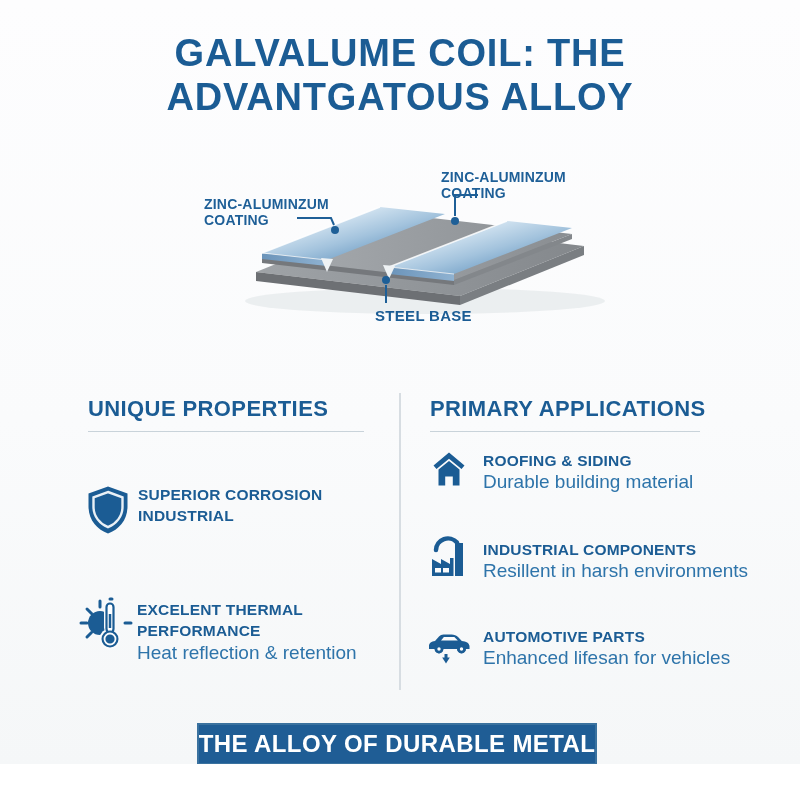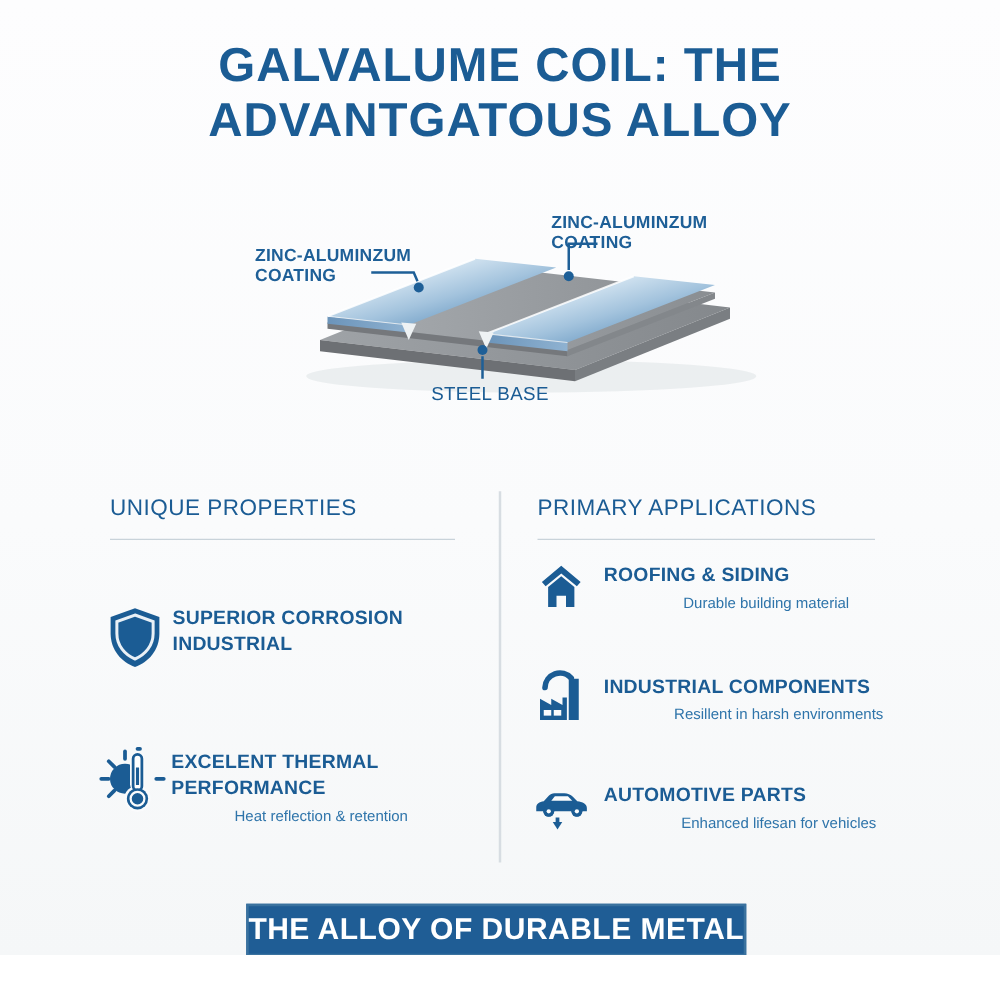--- a/index.html
+++ b/index.html
@@ -4,28 +4,28 @@
 <style>
   html,body{margin:0;padding:0;}
   body{font-family:"Liberation Sans", sans-serif;background:#ffffff;}
   .canvas{position:relative;width:800px;height:764px;overflow:hidden;
           background:linear-gradient(180deg,#fdfdfe 0%,#fafbfc 55%,#f5f7f8 100%);}
   .abs{position:absolute;}
   .title{left:0;top:31px;width:800px;text-align:center;color:#1b5c94;
          font-weight:bold;font-size:38px;line-height:44px;letter-spacing:.8px;}
   .coat-label{width:132px;text-align:left;color:#1e5f97;font-weight:bold;
               font-size:14px;line-height:16px;letter-spacing:.2px;}
-  .base-label{width:110px;text-align:center;color:#1b5c94;font-weight:normal;
-              font-size:15px;letter-spacing:.3px;}
-  .col-heading{color:#1b5c94;font-weight:normal;font-size:18px;letter-spacing:.4px;}
+  .base-label{width:110px;text-align:left;color:#1b5c94;font-weight:bold;
+              font-size:15px;letter-spacing:.3px;margin-left:38px;}
+  .col-heading{color:#1b5c94;font-weight:bold;font-size:22px;letter-spacing:.4px;}
   .hline{height:1px;background:#c9d3da;}
   .vline{width:1.5px;background:#d7dde2;}
   .item-title{color:#1b5c94;font-weight:bold;font-size:15.5px;line-height:21px;letter-spacing:.2px;}
   .item-title.tight{line-height:19px;}
-  .item-sub{color:#2e74aa;font-size:12px;line-height:20px;margin-top:2px;text-align:center;}
+  .item-sub{color:#2e74aa;font-size:19px;line-height:20px;margin-top:2px;}
   .banner{left:197px;top:723px;width:400px;height:42px;background:#1f5d95;
           border:2px solid #3a729f;box-sizing:border-box;display:flex;
           align-items:center;justify-content:center;}
   .banner span{color:#ffffff;font-weight:bold;font-size:24px;letter-spacing:.4px;white-space:nowrap;}
   .icon svg{display:block;}
   svg{overflow:visible;}
 </style>
 </head>
 <body>
 

